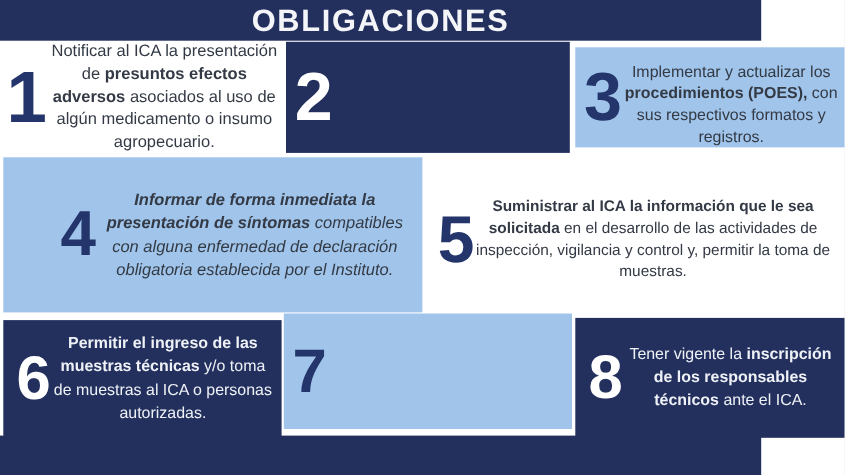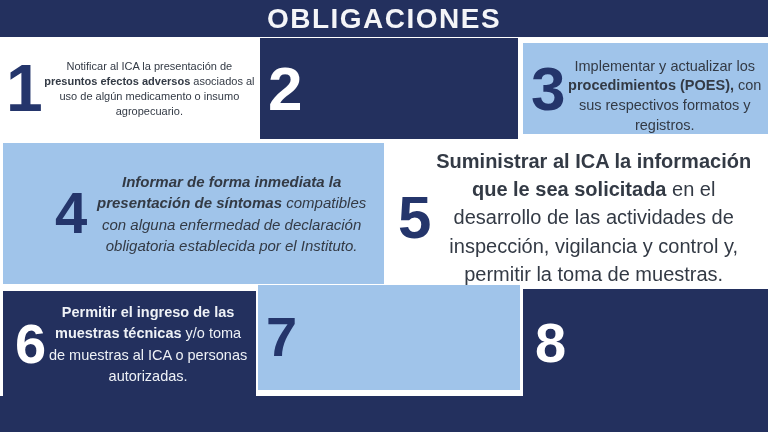--- a/index.html
+++ b/index.html
@@ -5,21 +5,21 @@
   html,body{margin:0;padding:0;background:#e8e8e8;}
   .page{
     position:relative;
     width:768px;height:432px;
     background:#ffffff;
     overflow:hidden;
     font-family:"Liberation Sans", sans-serif;
     margin:0 auto;
   }
   .bar{
-    position:absolute;left:0;width:768px;background:#23305e;
+    position:absolute;left:0;width:692px;background:#23305e;
   }
   .bar.top{top:0;height:37px;display:flex;align-items:center;justify-content:center;}
   .bar.bottom{top:396px;height:36px;}
   .title{
     color:#f4f5f8;font-size:28px;font-weight:bold;letter-spacing:1.5px;
   }
   .item{
     position:absolute;
     display:flex;align-items:center;
     box-sizing:border-box;
@@ -34,35 +34,35 @@
   .item .txt .b{font-weight:bold;}
   .item.navy{background:#23305e;}
   .item.navy .num{color:#ffffff;}
   .item.navy .txt{color:#eef1f6;}
   .item.blue{background:#a0c4ea;}
   .item.white{background:transparent;}
 
   
   .pos1{left:2px;  top:38px; width:256px;height:102px;padding:0 2px 0 4px;}
   .pos1 .num{font-size:66px;}
-  .pos1 .txt{font-size:11px;line-height:1.38;}
+  .pos1 .txt{font-size:15px;line-height:1.38;}
   .pos2{left:260px;top:38px; width:258px;height:101px;padding:0 6px 0 8px;}
   .pos2 .num{font-size:62px;}
   .pos2 .txt{font-size:14.5px;line-height:1.38;}
   .pos3{left:523px;top:43px; width:245px;height:91px;padding:0 4px 0 8px;}
   .pos3 .num{font-size:62px;}
   .pos3 .txt{font-size:14.5px;line-height:1.35;margin-top:15px;}
 
   
   .pos4{left:3px;  top:143px;width:381px;height:141px;padding:0 8px 0 52px;}
   .pos4 .num{font-size:58px;}
   .pos4 .txt{font-size:15px;line-height:1.42;font-style:italic;}
   .pos5{left:390px;top:150px;width:372px;height:135px;padding:0 6px 0 8px;}
   .pos5 .num{font-size:60px;}
-  .pos5 .txt{font-size:20px;line-height:1.42;}
+  .pos5 .txt{font-size:14px;line-height:1.42;}
 
   
   .pos6{left:3px;  top:291px;width:253px;height:107px;padding:0 6px 0 12px;}
   .pos6 .num{font-size:56px;}
   .pos6 .txt{font-size:14.5px;line-height:1.45;}
   .pos7{left:258px;top:285px;width:262px;height:105px;padding:0 6px 0 8px;}
   .pos7 .num{font-size:56px;}
   .pos7 .txt{font-size:14.5px;line-height:1.42;}
   .pos8{left:523px;top:289px;width:245px;height:109px;padding:0 6px 0 12px;}
   .pos8 .num{font-size:56px;}
@@ -105,17 +105,18 @@
     <div class="num">6</div>
     <div class="txt"><span class="b">Permitir el ingreso de las muestras técnicas</span><span> y/o toma de muestras al ICA o personas autorizadas.</span></div>
   </div>
 
   <div class="item pos7 blue">
     <div class="num">7</div>
   </div>
 
   <div class="item pos8 navy">
     <div class="num">8</div>
+    <div class="txt"><span>Tener vigente la </span><span class="b">inscripción de los responsables técnicos</span><span> ante el ICA.</span></div>
   </div>
 
   <div class="bar bottom"></div>
 
 </div>
 
 </body></html>

